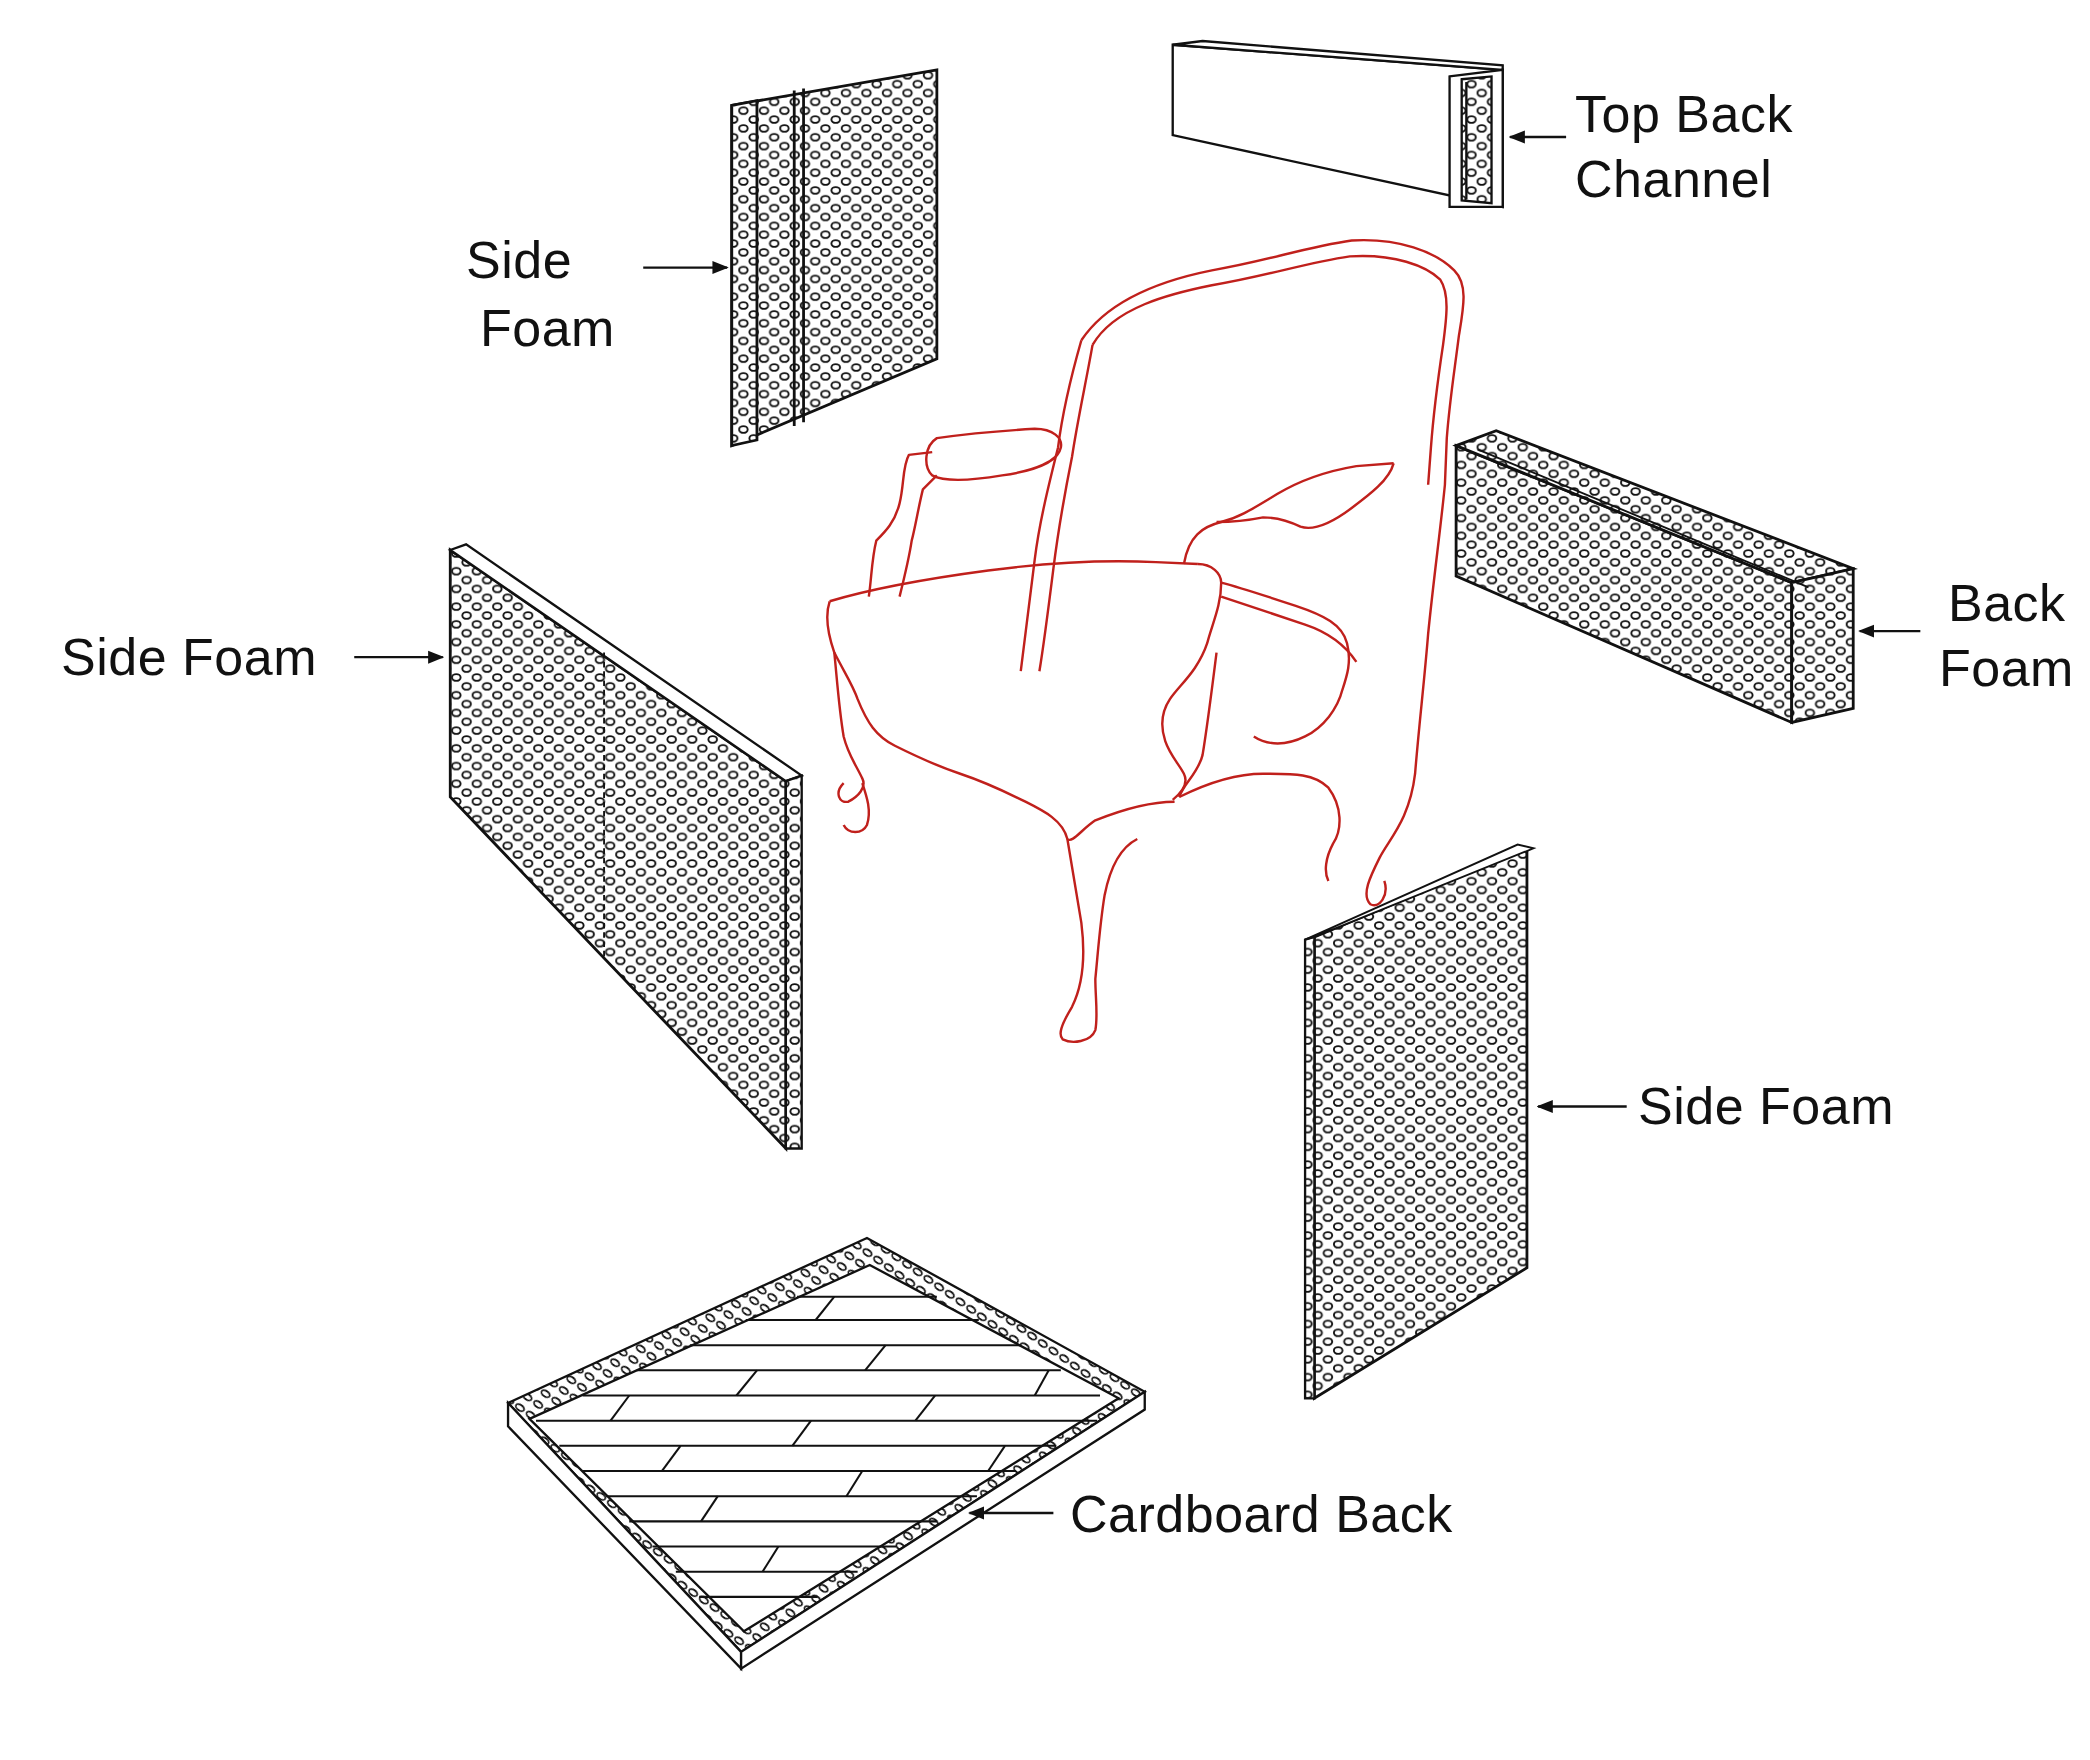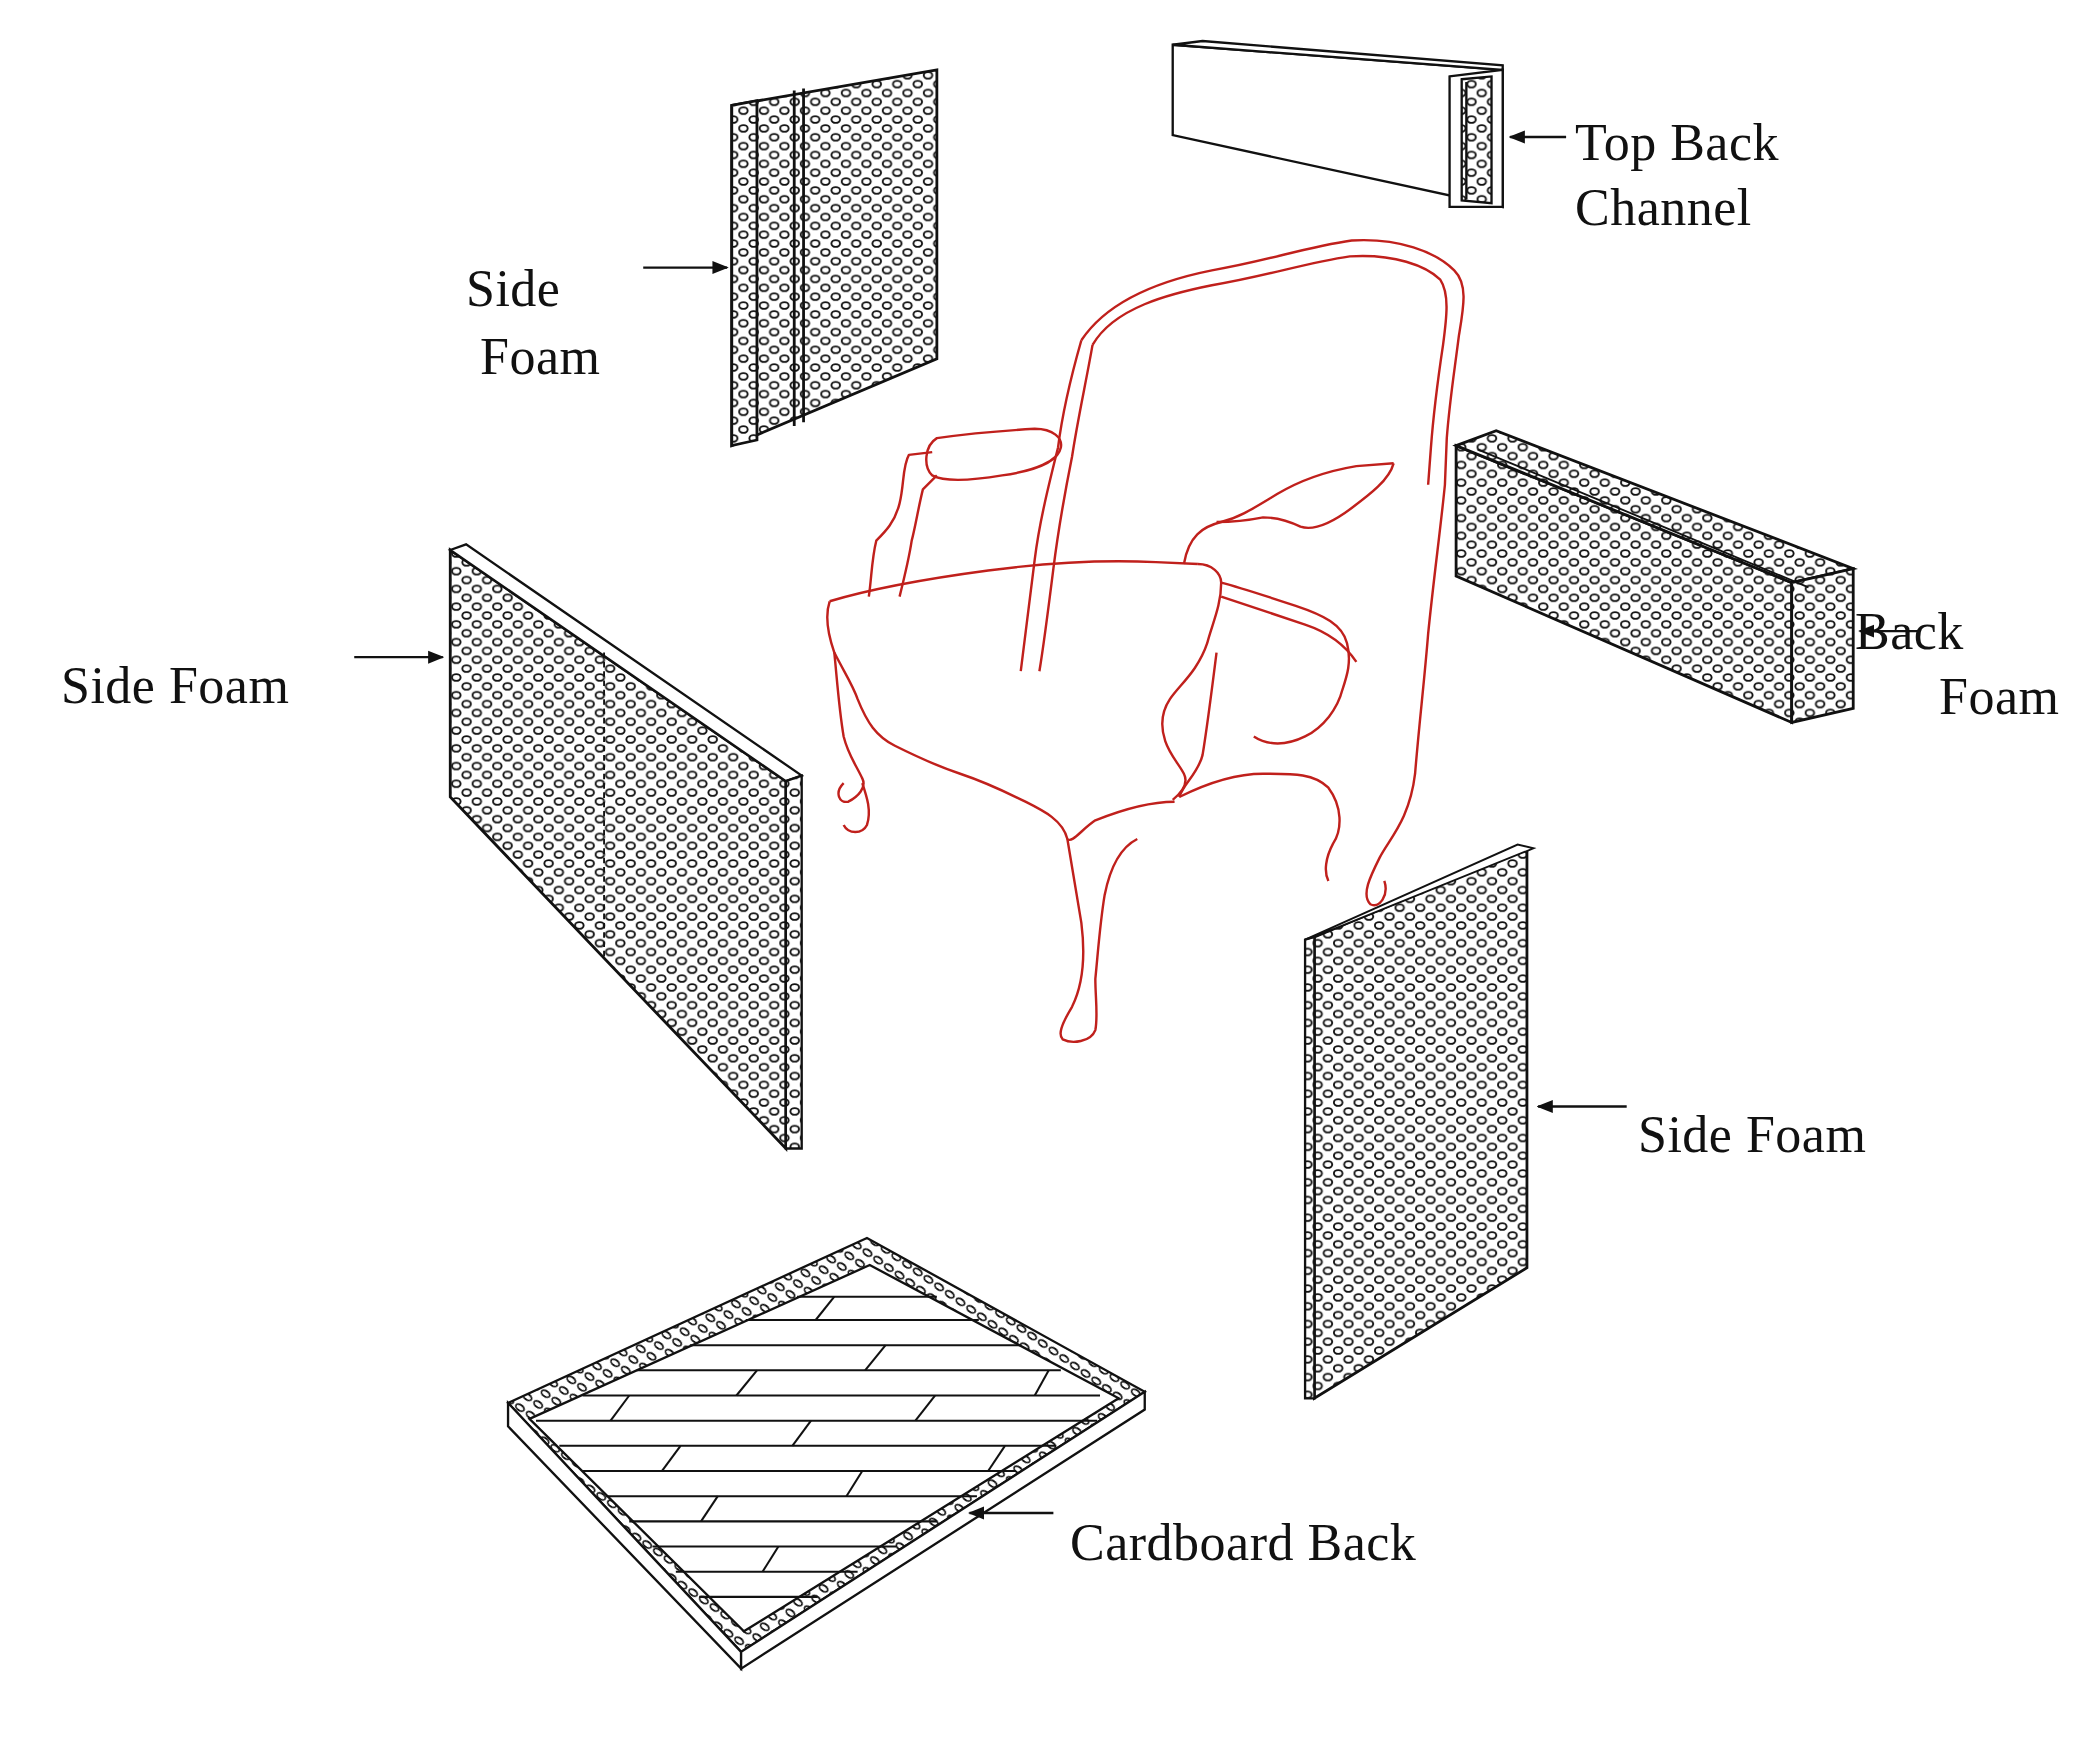--- a/index.html
+++ b/index.html
@@ -1,20 +1,20 @@
 <!DOCTYPE html>
 <html style="font-size:15px"><head>
 <meta charset="utf-8">
 <style>
   html, body { margin: 0; padding: 0; background: #ffffff; }
   body { width: 2090px; height: 1760px; position: relative; overflow: hidden;
          font-family: "DejaVu Sans", sans-serif; }
   #stage { position: absolute; left: 0; top: 0; width: 2090px; height: 1760px; }
   .label { position: absolute; color: #111111; font-size: 52px; line-height: 65px;
-           font-family: Liberation Serif, serif; white-space: nowrap; letter-spacing: 0.5px; margin-top: 28px; }
+           font-family: Liberation Sans, sans-serif; white-space: nowrap; letter-spacing: 0.5px; }
   .label.right { }
 </style>
 </head>
 <body>
 
 <svg id="stage" width="2090" height="1760" viewBox="0 0 2242 1888" xmlns="http://www.w3.org/2000/svg">
   <defs>
     <pattern id="foam" width="22" height="19" patternUnits="userSpaceOnUse">
       <rect width="22" height="19" fill="#ffffff"></rect>
       <ellipse cx="5.5" cy="4.75" rx="4.6" ry="3.6" fill="none" stroke="#111" stroke-width="2"></ellipse>
@@ -145,21 +145,21 @@
   <div>Top Back</div>
 </div>
 <div class="label" style="left:1575px; top:147px;">
   <div>Channel</div>
 </div>
 
 <div class="label" style="left:61px; top:625px;">
   <span>Side Foam</span>
 </div>
 
-<div class="label" style="left:1855px; top:571px;">
+<div class="label" style="left:1948px; top:571px;">
   <div>Back</div>
 </div>
 <div class="label" style="left:1939px; top:636px;">
   <div>Foam</div>
 </div>
 
 <div class="label" style="left:1638px; top:1074px;">
   <span>Side Foam</span>
 </div>
 

